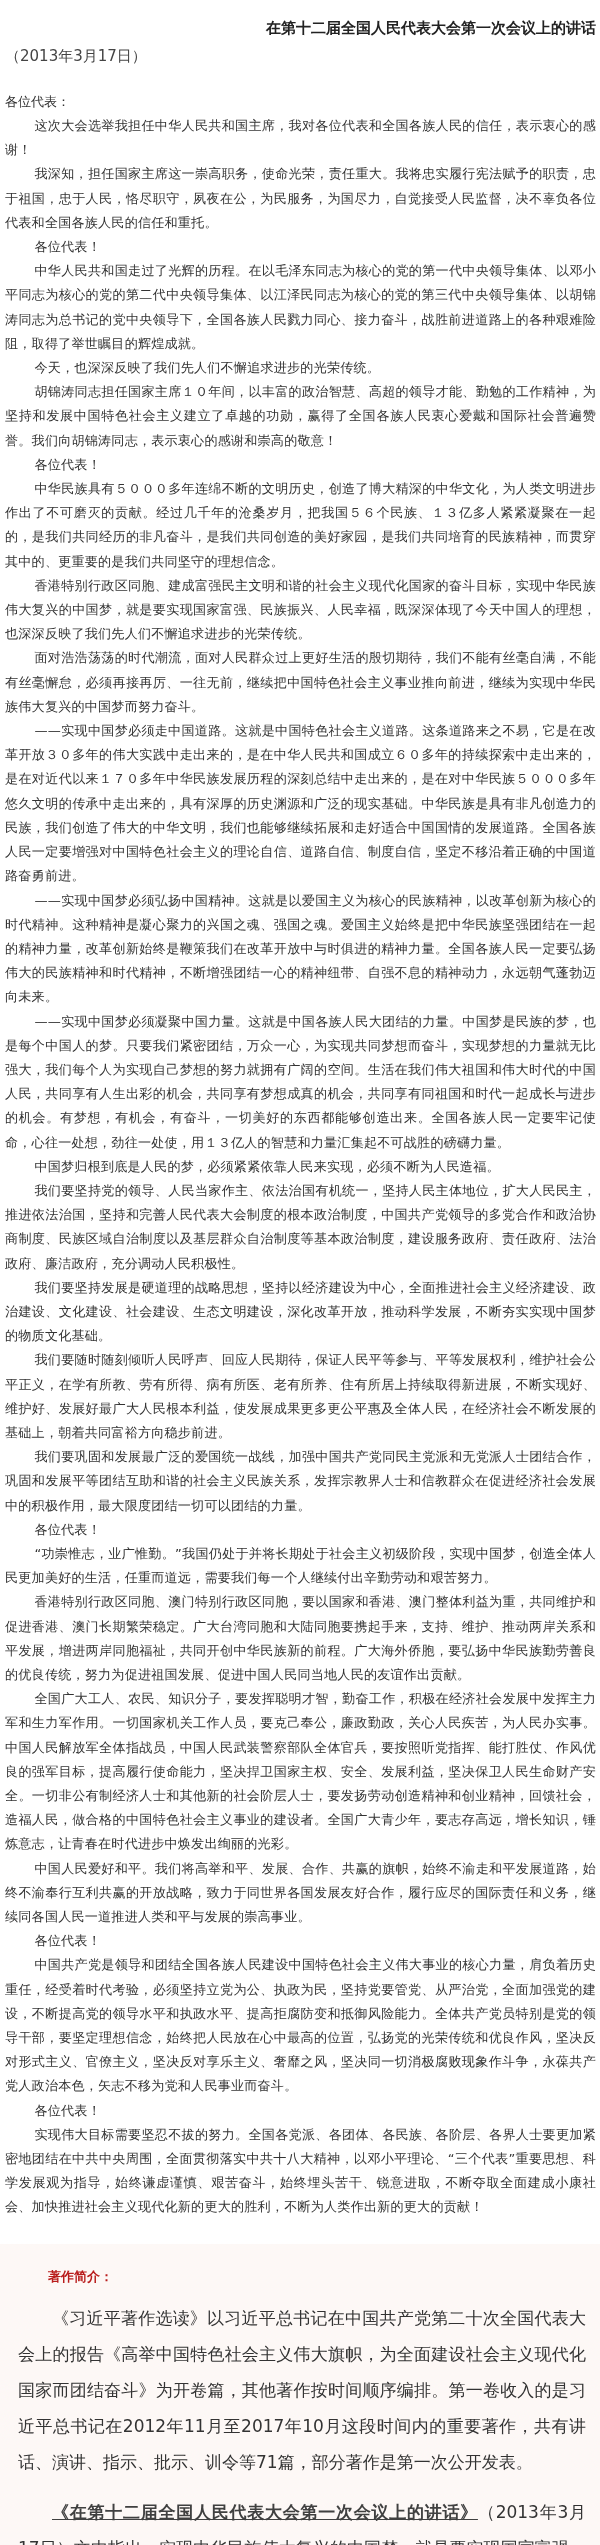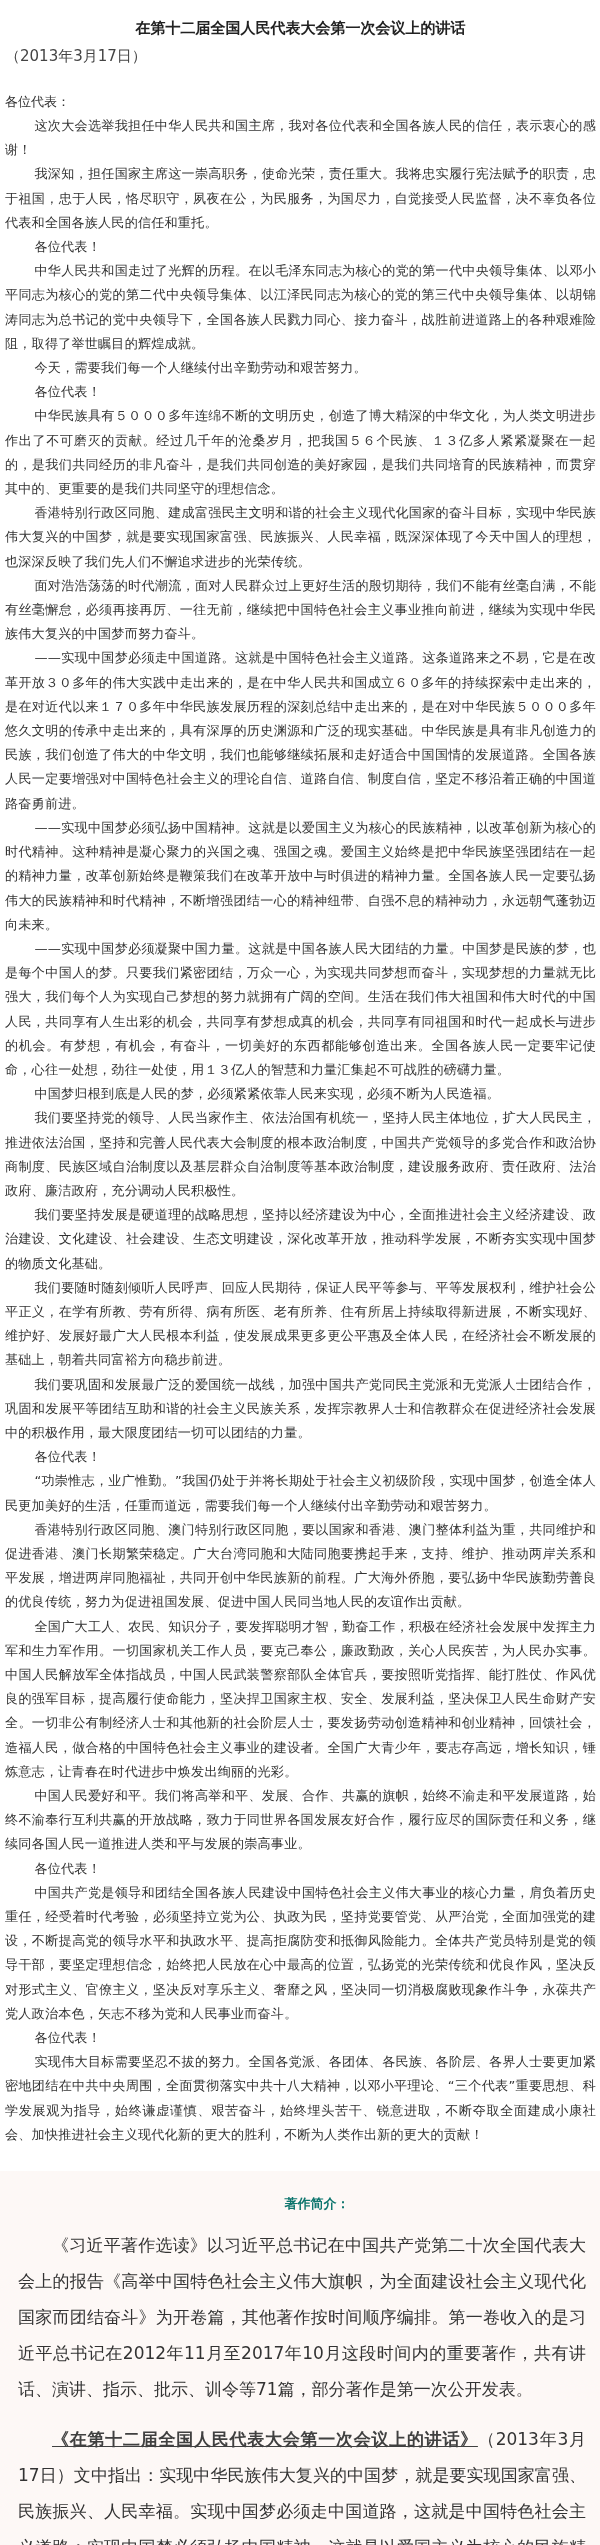--- a/index.html
+++ b/index.html
@@ -3,21 +3,21 @@
 <meta charset="utf-8">
 <style>
   html, body { margin: 0; padding: 0; background: #ffffff; }
   body {
     width: 600px;
     font-family: "DejaVu Sans", "Liberation Sans", sans-serif;
     color: #333333;
   }
   .doc { padding: 0 4px 0 5px; }
   .title {
-    text-align: center;
+    text-align: right;
     font-weight: bold;
     font-size: 15px;
     color: #222;
     margin: 0;
     padding-top: 16px;
     line-height: 24px;
   }
   .date {
     text-align: left;
     font-size: 15px;
@@ -39,24 +39,23 @@
     letter-spacing: 0.2px;
   }
   .intro-box {
     background: #fdf8f6;
     margin-top: 24px;
     padding: 18px 14px 24px 18px;
   }
   .intro-heading {
     font-weight: bold;
     font-size: 13px;
-    color: #0f766e;
+    color: #b91c1c;
     margin: 0 0 8px 30px;
     line-height: 30px;
-    text-align: center;
   }
   .intro-para {
     margin: 0 0 14px 0;
     font-size: 17px;
     line-height: 36px;
     text-indent: 2em;
     text-align: justify;
   }
   .bold { font-weight: bold; color: #404040; text-decoration: underline; }
 </style>
@@ -66,21 +65,22 @@
 <div class="doc">
   <h1 class="title">在第十二届全国人民代表大会第一次会议上的讲话</h1>
   <p class="date">（2013年3月17日）</p>
   <p class="salute-first">各位代表：</p>
 
   <div>
     <p class="para">这次大会选举我担任中华人民共和国主席，我对各位代表和全国各族人民的信任，表示衷心的感谢！</p>
     <p class="para">我深知，担任国家主席这一崇高职务，使命光荣，责任重大。我将忠实履行宪法赋予的职责，忠于祖国，忠于人民，恪尽职守，夙夜在公，为民服务，为国尽力，自觉接受人民监督，决不辜负各位代表和全国各族人民的信任和重托。</p>
     <p class="para">各位代表！</p>
     <p class="para">中华人民共和国走过了光辉的历程。在以毛泽东同志为核心的党的第一代中央领导集体、以邓小平同志为核心的党的第二代中央领导集体、以江泽民同志为核心的党的第三代中央领导集体、以胡锦涛同志为总书记的党中央领导下，全国各族人民戮力同心、接力奋斗，战胜前进道路上的各种艰难险阻，取得了举世瞩目的辉煌成就。</p>
-    <p class="para">今天，需要我们每一个人继续付出辛勤劳动和艰苦努力。</p>
+    <p class="para">今天，也深深反映了我们先人们不懈追求进步的光荣传统。</p>
+    <p class="para">胡锦涛同志担任国家主席１０年间，以丰富的政治智慧、高超的领导才能、勤勉的工作精神，为坚持和发展中国特色社会主义建立了卓越的功勋，赢得了全国各族人民衷心爱戴和国际社会普遍赞誉。我们向胡锦涛同志，表示衷心的感谢和崇高的敬意！</p>
     <p class="para">各位代表！</p>
     <p class="para">中华民族具有５０００多年连绵不断的文明历史，创造了博大精深的中华文化，为人类文明进步作出了不可磨灭的贡献。经过几千年的沧桑岁月，把我国５６个民族、１３亿多人紧紧凝聚在一起的，是我们共同经历的非凡奋斗，是我们共同创造的美好家园，是我们共同培育的民族精神，而贯穿其中的、更重要的是我们共同坚守的理想信念。</p>
     <p class="para">香港特别行政区同胞、建成富强民主文明和谐的社会主义现代化国家的奋斗目标，实现中华民族伟大复兴的中国梦，就是要实现国家富强、民族振兴、人民幸福，既深深体现了今天中国人的理想，也深深反映了我们先人们不懈追求进步的光荣传统。</p>
     <p class="para">面对浩浩荡荡的时代潮流，面对人民群众过上更好生活的殷切期待，我们不能有丝毫自满，不能有丝毫懈怠，必须再接再厉、一往无前，继续把中国特色社会主义事业推向前进，继续为实现中华民族伟大复兴的中国梦而努力奋斗。</p>
     <p class="para">——实现中国梦必须走中国道路。这就是中国特色社会主义道路。这条道路来之不易，它是在改革开放３０多年的伟大实践中走出来的，是在中华人民共和国成立６０多年的持续探索中走出来的，是在对近代以来１７０多年中华民族发展历程的深刻总结中走出来的，是在对中华民族５０００多年悠久文明的传承中走出来的，具有深厚的历史渊源和广泛的现实基础。中华民族是具有非凡创造力的民族，我们创造了伟大的中华文明，我们也能够继续拓展和走好适合中国国情的发展道路。全国各族人民一定要增强对中国特色社会主义的理论自信、道路自信、制度自信，坚定不移沿着正确的中国道路奋勇前进。</p>
     <p class="para">——实现中国梦必须弘扬中国精神。这就是以爱国主义为核心的民族精神，以改革创新为核心的时代精神。这种精神是凝心聚力的兴国之魂、强国之魂。爱国主义始终是把中华民族坚强团结在一起的精神力量，改革创新始终是鞭策我们在改革开放中与时俱进的精神力量。全国各族人民一定要弘扬伟大的民族精神和时代精神，不断增强团结一心的精神纽带、自强不息的精神动力，永远朝气蓬勃迈向未来。</p>
     <p class="para">——实现中国梦必须凝聚中国力量。这就是中国各族人民大团结的力量。中国梦是民族的梦，也是每个中国人的梦。只要我们紧密团结，万众一心，为实现共同梦想而奋斗，实现梦想的力量就无比强大，我们每个人为实现自己梦想的努力就拥有广阔的空间。生活在我们伟大祖国和伟大时代的中国人民，共同享有人生出彩的机会，共同享有梦想成真的机会，共同享有同祖国和时代一起成长与进步的机会。有梦想，有机会，有奋斗，一切美好的东西都能够创造出来。全国各族人民一定要牢记使命，心往一处想，劲往一处使，用１３亿人的智慧和力量汇集起不可战胜的磅礴力量。</p>
     <p class="para">中国梦归根到底是人民的梦，必须紧紧依靠人民来实现，必须不断为人民造福。</p>
     <p class="para">我们要坚持党的领导、人民当家作主、依法治国有机统一，坚持人民主体地位，扩大人民民主，推进依法治国，坚持和完善人民代表大会制度的根本政治制度，中国共产党领导的多党合作和政治协商制度、民族区域自治制度以及基层群众自治制度等基本政治制度，建设服务政府、责任政府、法治政府、廉洁政府，充分调动人民积极性。</p>
     <p class="para">我们要坚持发展是硬道理的战略思想，坚持以经济建设为中心，全面推进社会主义经济建设、政治建设、文化建设、社会建设、生态文明建设，深化改革开放，推动科学发展，不断夯实实现中国梦的物质文化基础。</p>

